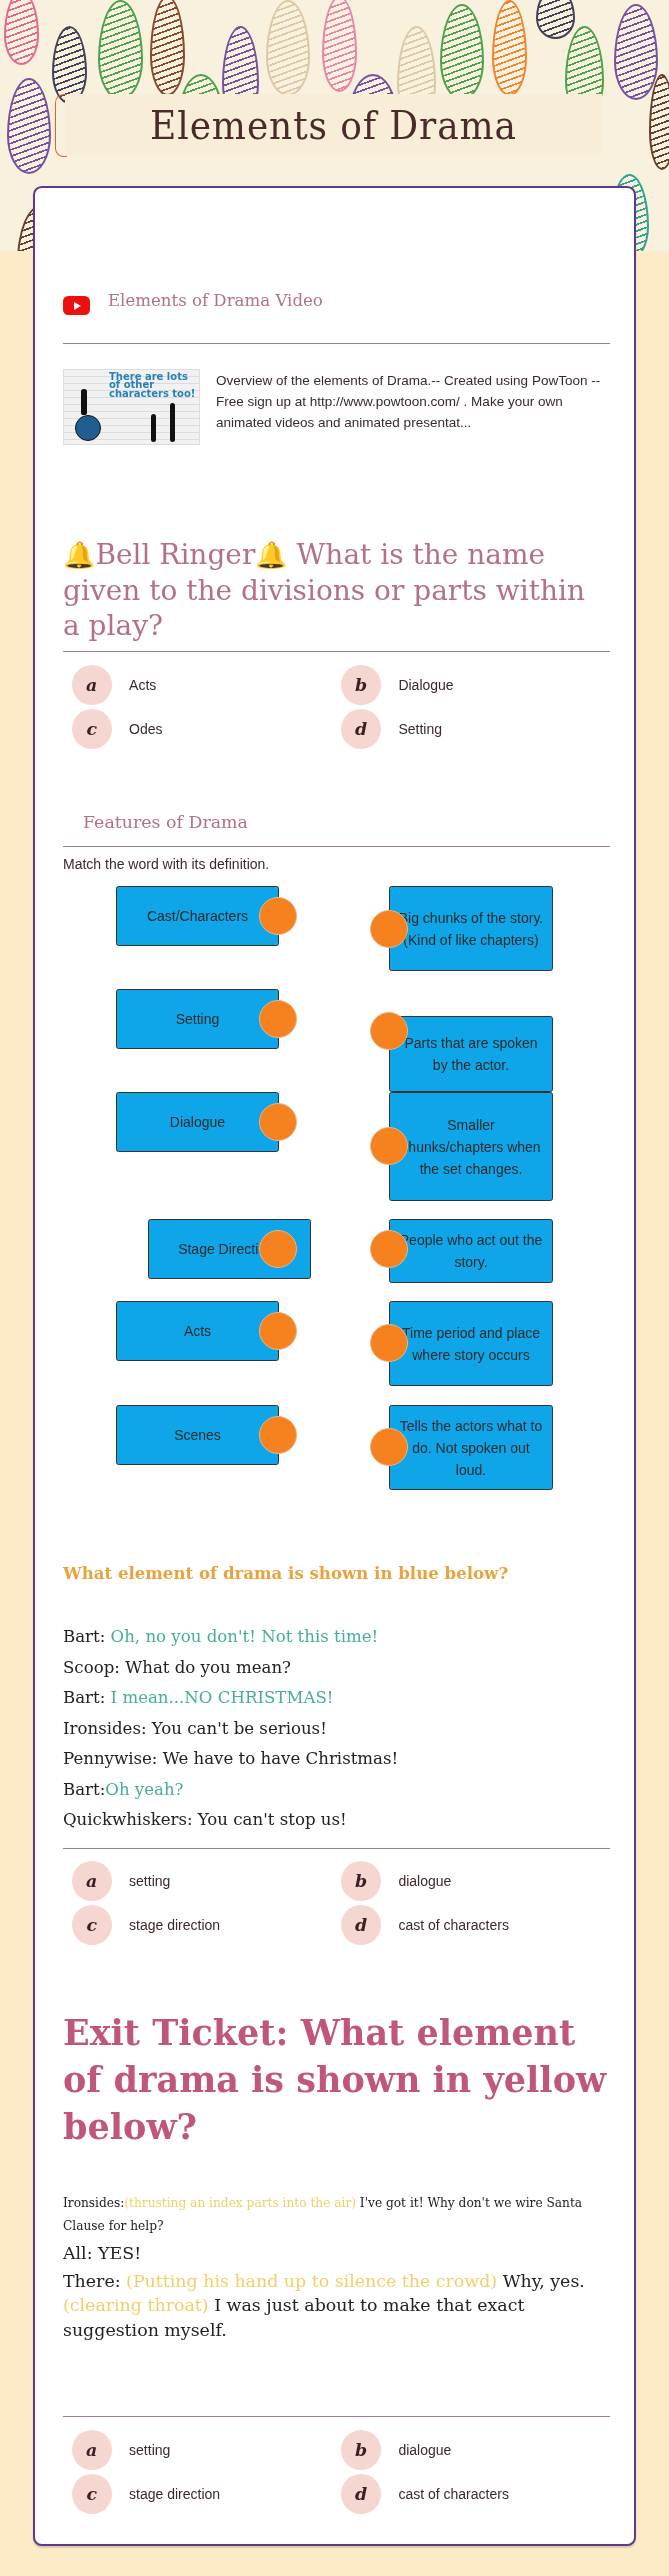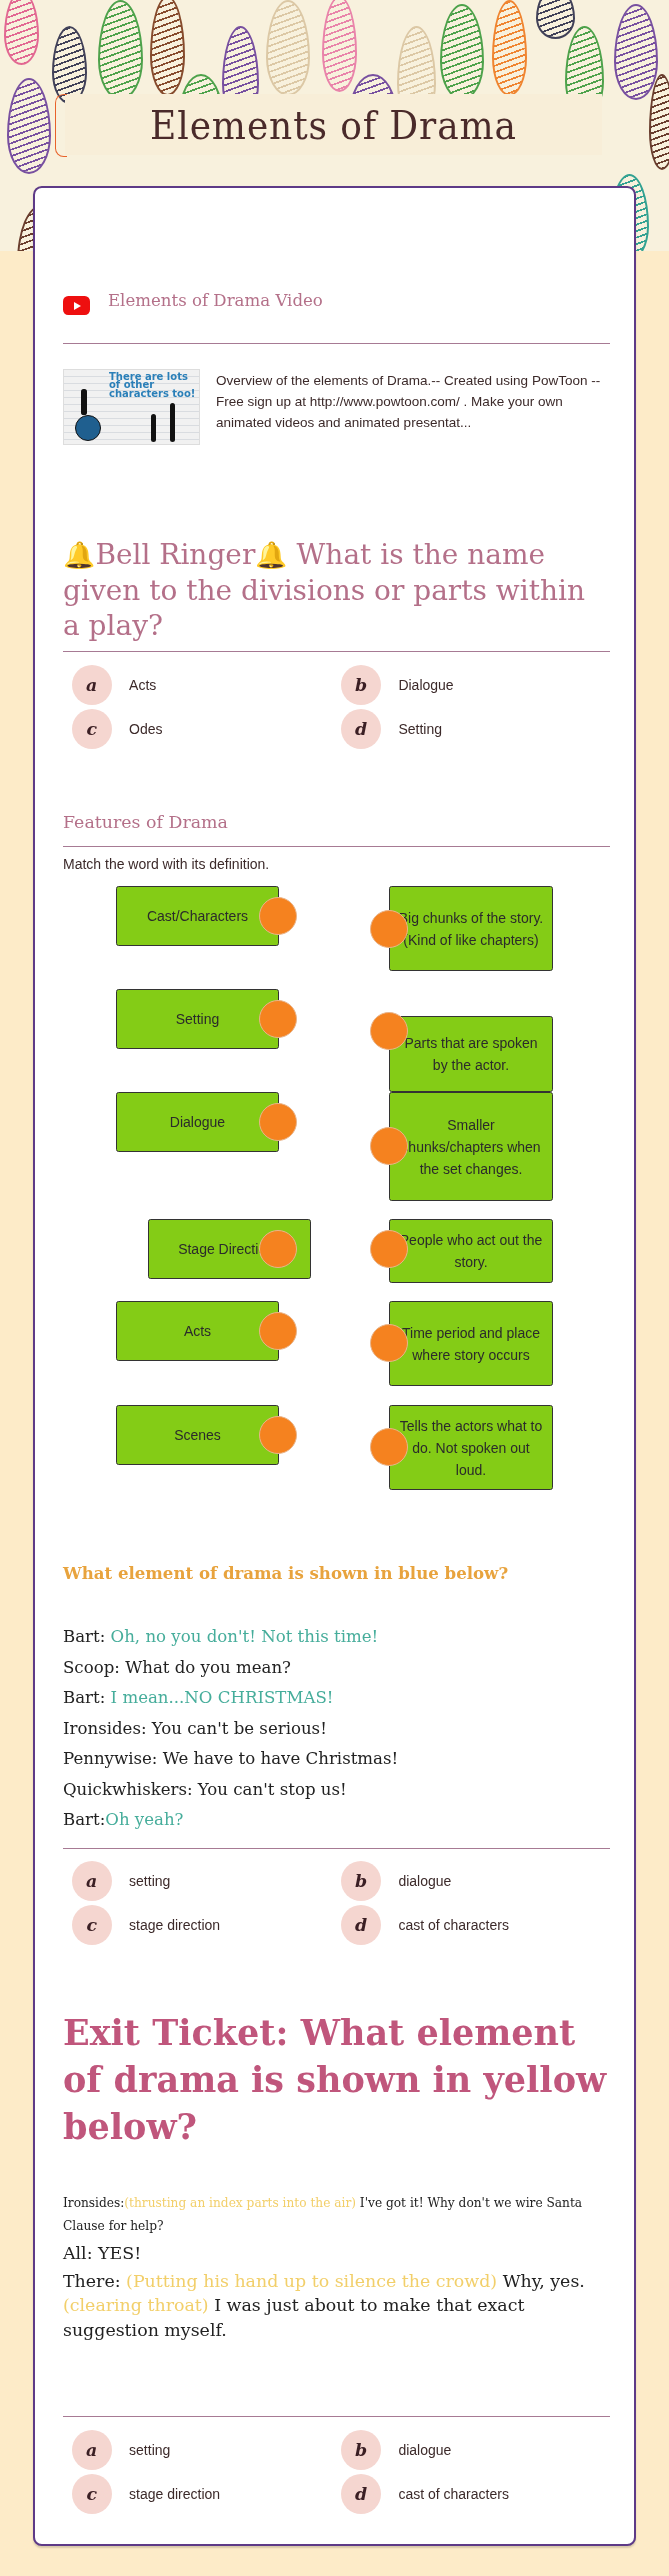--- a/index.html
+++ b/index.html
@@ -94,21 +94,21 @@
       width: 40px; height: 40px; border-radius: 50%; background: #f5d6d0;
       display: flex; align-items: center; justify-content: center;
       font-family: "DejaVu Serif", serif; font-style: italic; font-weight: bold;
       color: #3b1f24; font-size: 17.4px;
     }
     .opt-label { margin-left: 17.4px; font-size: 14px; color: #3c2a2a; }
 
     
     .match-intro { font-size: 14px; color: #3c2a2a; }
     .m-box {
-      position: absolute; border: 0.9px solid #333; border-radius: 2.6px; background: #84cc16;
+      position: absolute; border: 0.9px solid #333; border-radius: 2.6px; background: #0ea5e9;
       display: flex; align-items: center; justify-content: center; text-align: center;
       font-size: 14px; color: #2b2b2b; line-height: 22px; padding: 3.5px 5.2px;
     }
     .m-dot {
       position: absolute; width: 38px; height: 38px; border-radius: 50%;
       background: #f5821f; border: 1.7px solid #e9b48a;
     }
 
     
     .orange-title { font-family: "DejaVu Serif", serif; color: #e8a33d; font-size: 16.6px; font-weight: bold; }
@@ -193,21 +193,21 @@
       <div class="opt-circle">c</div>
       <div class="opt-label">Odes</div>
     </div>
     <div class="option" style="left:278px;top:44px;">
       <div class="opt-circle">d</div>
       <div class="opt-label">Setting</div>
     </div>
   </div>
 
   <div class="section" style="top:624px;">
-    <div class="serif-title" style="font-size:17.4px;">Features of Drama</div>
+    <div class="serif-title" style="font-size:17.4px;margin-left:20px;">Features of Drama</div>
   </div>
   <div class="hr" style="top:658px;left:28px;"></div>
   <div class="section" style="top:668px;">
     <div class="match-intro">Match the word with its definition.</div>
   </div>
 
   <div class="m-box" style="left:81px;top:698px;width:163px;height:60px;">Cast/Characters</div>
   <div class="m-box" style="left:81px;top:801px;width:163px;height:60px;">Setting</div>
   <div class="m-box" style="left:81px;top:904px;width:163px;height:60px;">Dialogue</div>
   <div class="m-box" style="left:81px;top:1031px;width:163px;height:60px;margin-left:32px;">Stage Directions</div>
@@ -237,22 +237,22 @@
 
   <div class="section" style="top:1375px;">
     <div class="orange-title">What element of drama is shown in blue below?</div>
   </div>
   <div class="section" style="top:1434px;">
     <div class="script-line"><span>Bart: </span><span class="blue">Oh, no you don't! Not this time!</span></div>
     <div class="script-line"><span>Scoop: </span><span>What do you mean?</span></div>
     <div class="script-line"><span>Bart: </span><span class="blue">I mean...NO CHRISTMAS!</span></div>
     <div class="script-line"><span>Ironsides: </span><span>You can't be serious!</span></div>
     <div class="script-line"><span>Pennywise: </span><span>We have to have Christmas!</span></div>
+    <div class="script-line"><span>Bart:</span><span class="blue">Oh yeah?</span></div>
     <div class="script-line"><span>Quickwhiskers: </span><span>You can't stop us!</span></div>
-    <div class="script-line"><span>Bart:</span><span class="blue">Oh yeah?</span></div>
   </div>
   <div class="hr" style="top:1660px;left:28px;"></div>
   <div class="options" style="top:1673px;left:28px;">
     <div class="option" style="left:8.7px;top:0;">
       <div class="opt-circle">a</div>
       <div class="opt-label">setting</div>
     </div>
     <div class="option" style="left:278px;top:0;">
       <div class="opt-circle">b</div>
       <div class="opt-label">dialogue</div>

